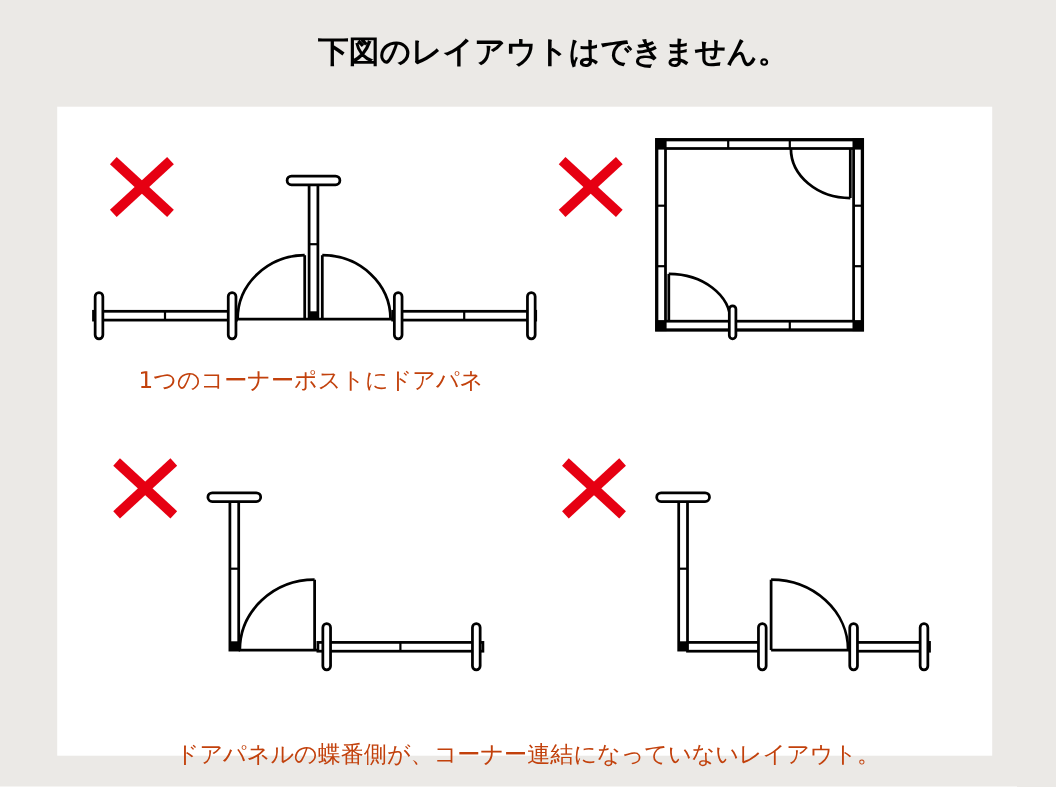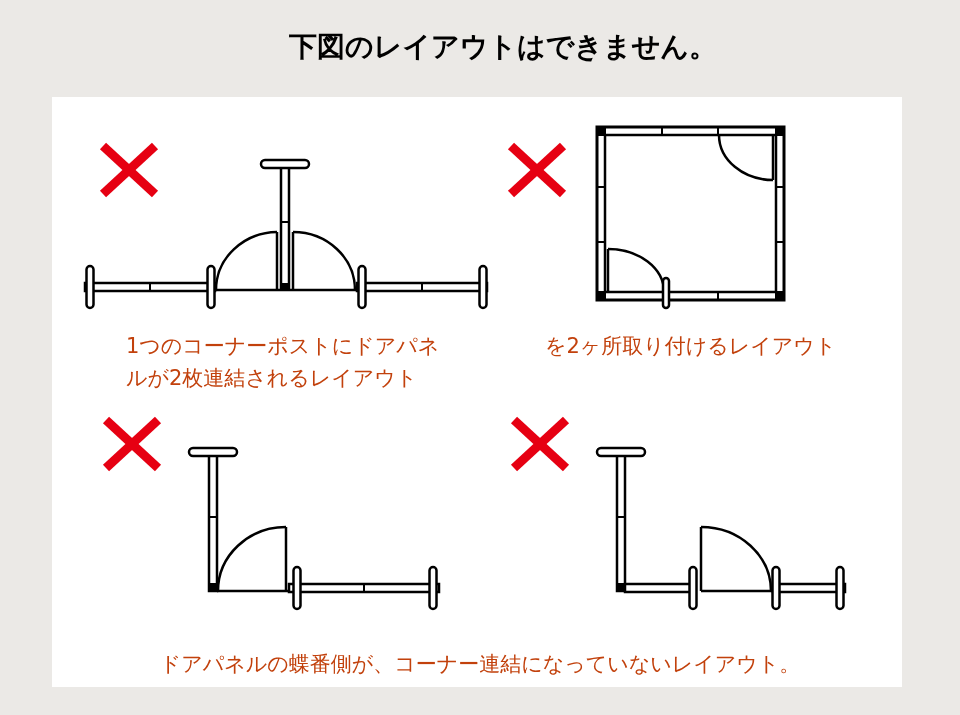--- a/index.html
+++ b/index.html
@@ -146,18 +146,16 @@
     <path d="M701 527 A 70 64 0 0 1 771 591" fill="none" stroke="#000" stroke-width="2.5"></path>
 
     <rect x="773" y="584" width="72" height="8" fill="#fff" stroke="#000" stroke-width="2.5"></rect>
     <use href="#vfoot" x="776" y="588"></use>
     <use href="#vfoot" x="840" y="588"></use>
   </g>
 </svg>
 
 <div class="caption" style="left:126px; top:330px;">
   <div>1つのコーナーポストにドアパネ</div>
-  <div>ルが2枚連結されるレイアウト</div>
 </div>
 <div class="caption" style="left:545px; top:330px;">
-  <div>を2ヶ所取り付けるレイアウト</div>
 </div>
-<div class="caption" style="left:0; width:960px; text-align:center; top:648px;">ドアパネルの蝶番側が、コーナー連結になっていないレイアウト。</div>
+<div class="caption" style="left:0; width:960px; text-align:center; top:670px;">ドアパネルの蝶番側が、コーナー連結になっていないレイアウト。</div>
 
 </body></html>

